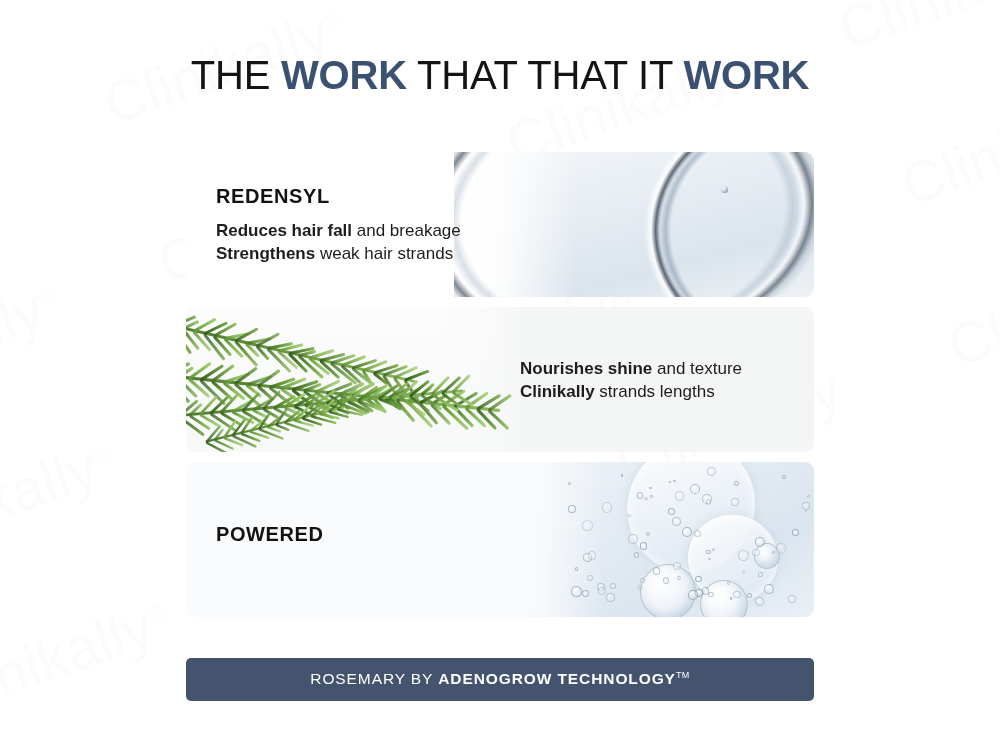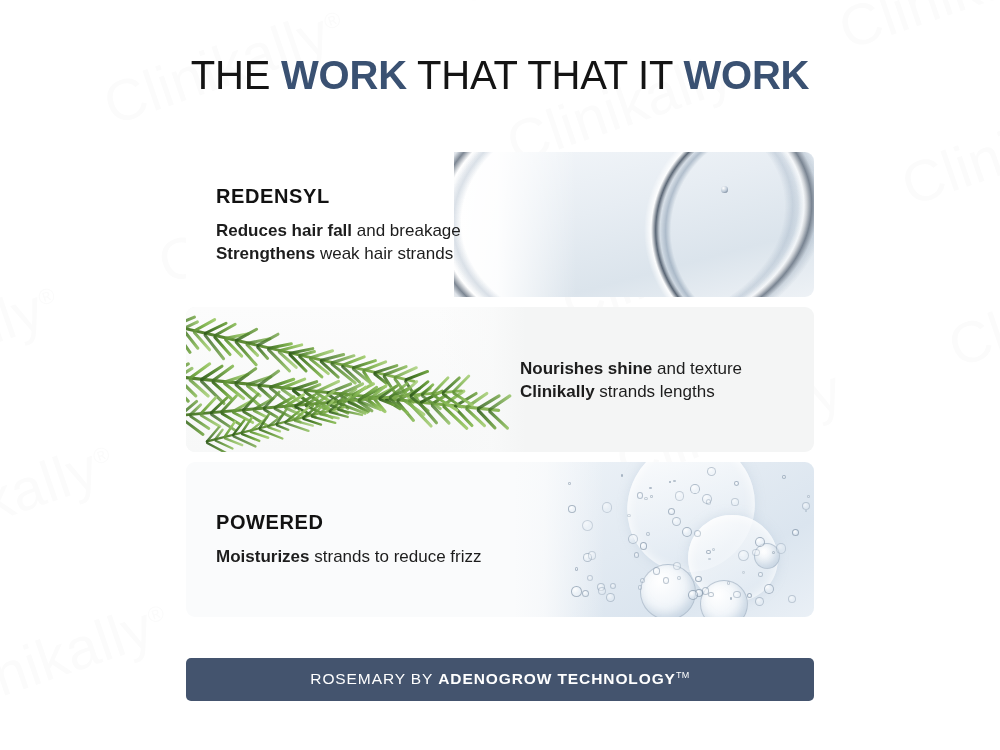--- a/index.html
+++ b/index.html
@@ -579,23 +579,20 @@
           <div class="bub" style="left: 87.2782%; top: 52.423%; width: 10.4148px; height: 10.4148px; opacity: 0.47;"></div>
           <div class="bub" style="left: 24.6405%; top: 57.6087%; width: 8.34168px; height: 8.34168px; opacity: 0.47;"></div>
           <div class="bub" style="left: 18.9737%; top: 80.1385%; width: 10.5938px; height: 10.5938px; opacity: 0.91;"></div>
           <div class="bub" style="left: 53.0654%; top: 11.6668%; width: 2.39522px; height: 2.39522px; opacity: 0.73;"></div>
           <div class="bub" style="left: 45.3644%; top: 21.3803%; width: 2.45797px; height: 2.45797px; opacity: 0.68;"></div>
           <div class="bub" style="left: 80.2912%; top: 87.1374%; width: 9.04493px; height: 9.04493px; opacity: 0.65;"></div>
         </div>
     </div>
     <div class="card-copy">
       <div class="ing-name">POWERED</div>
-      <div class="ing-line">
-        <b>Moisturizes</b><span> strands to reduce frizz</span>
-      </div>
     </div>
   </div>
 
   <div id="footer-bar">
     <div id="footer-text">
       <span>ROSEMARY BY </span><b>ADENOGROW TECHNOLOGY</b><sup>TM</sup>
     </div>
   </div>
 
 </div>

